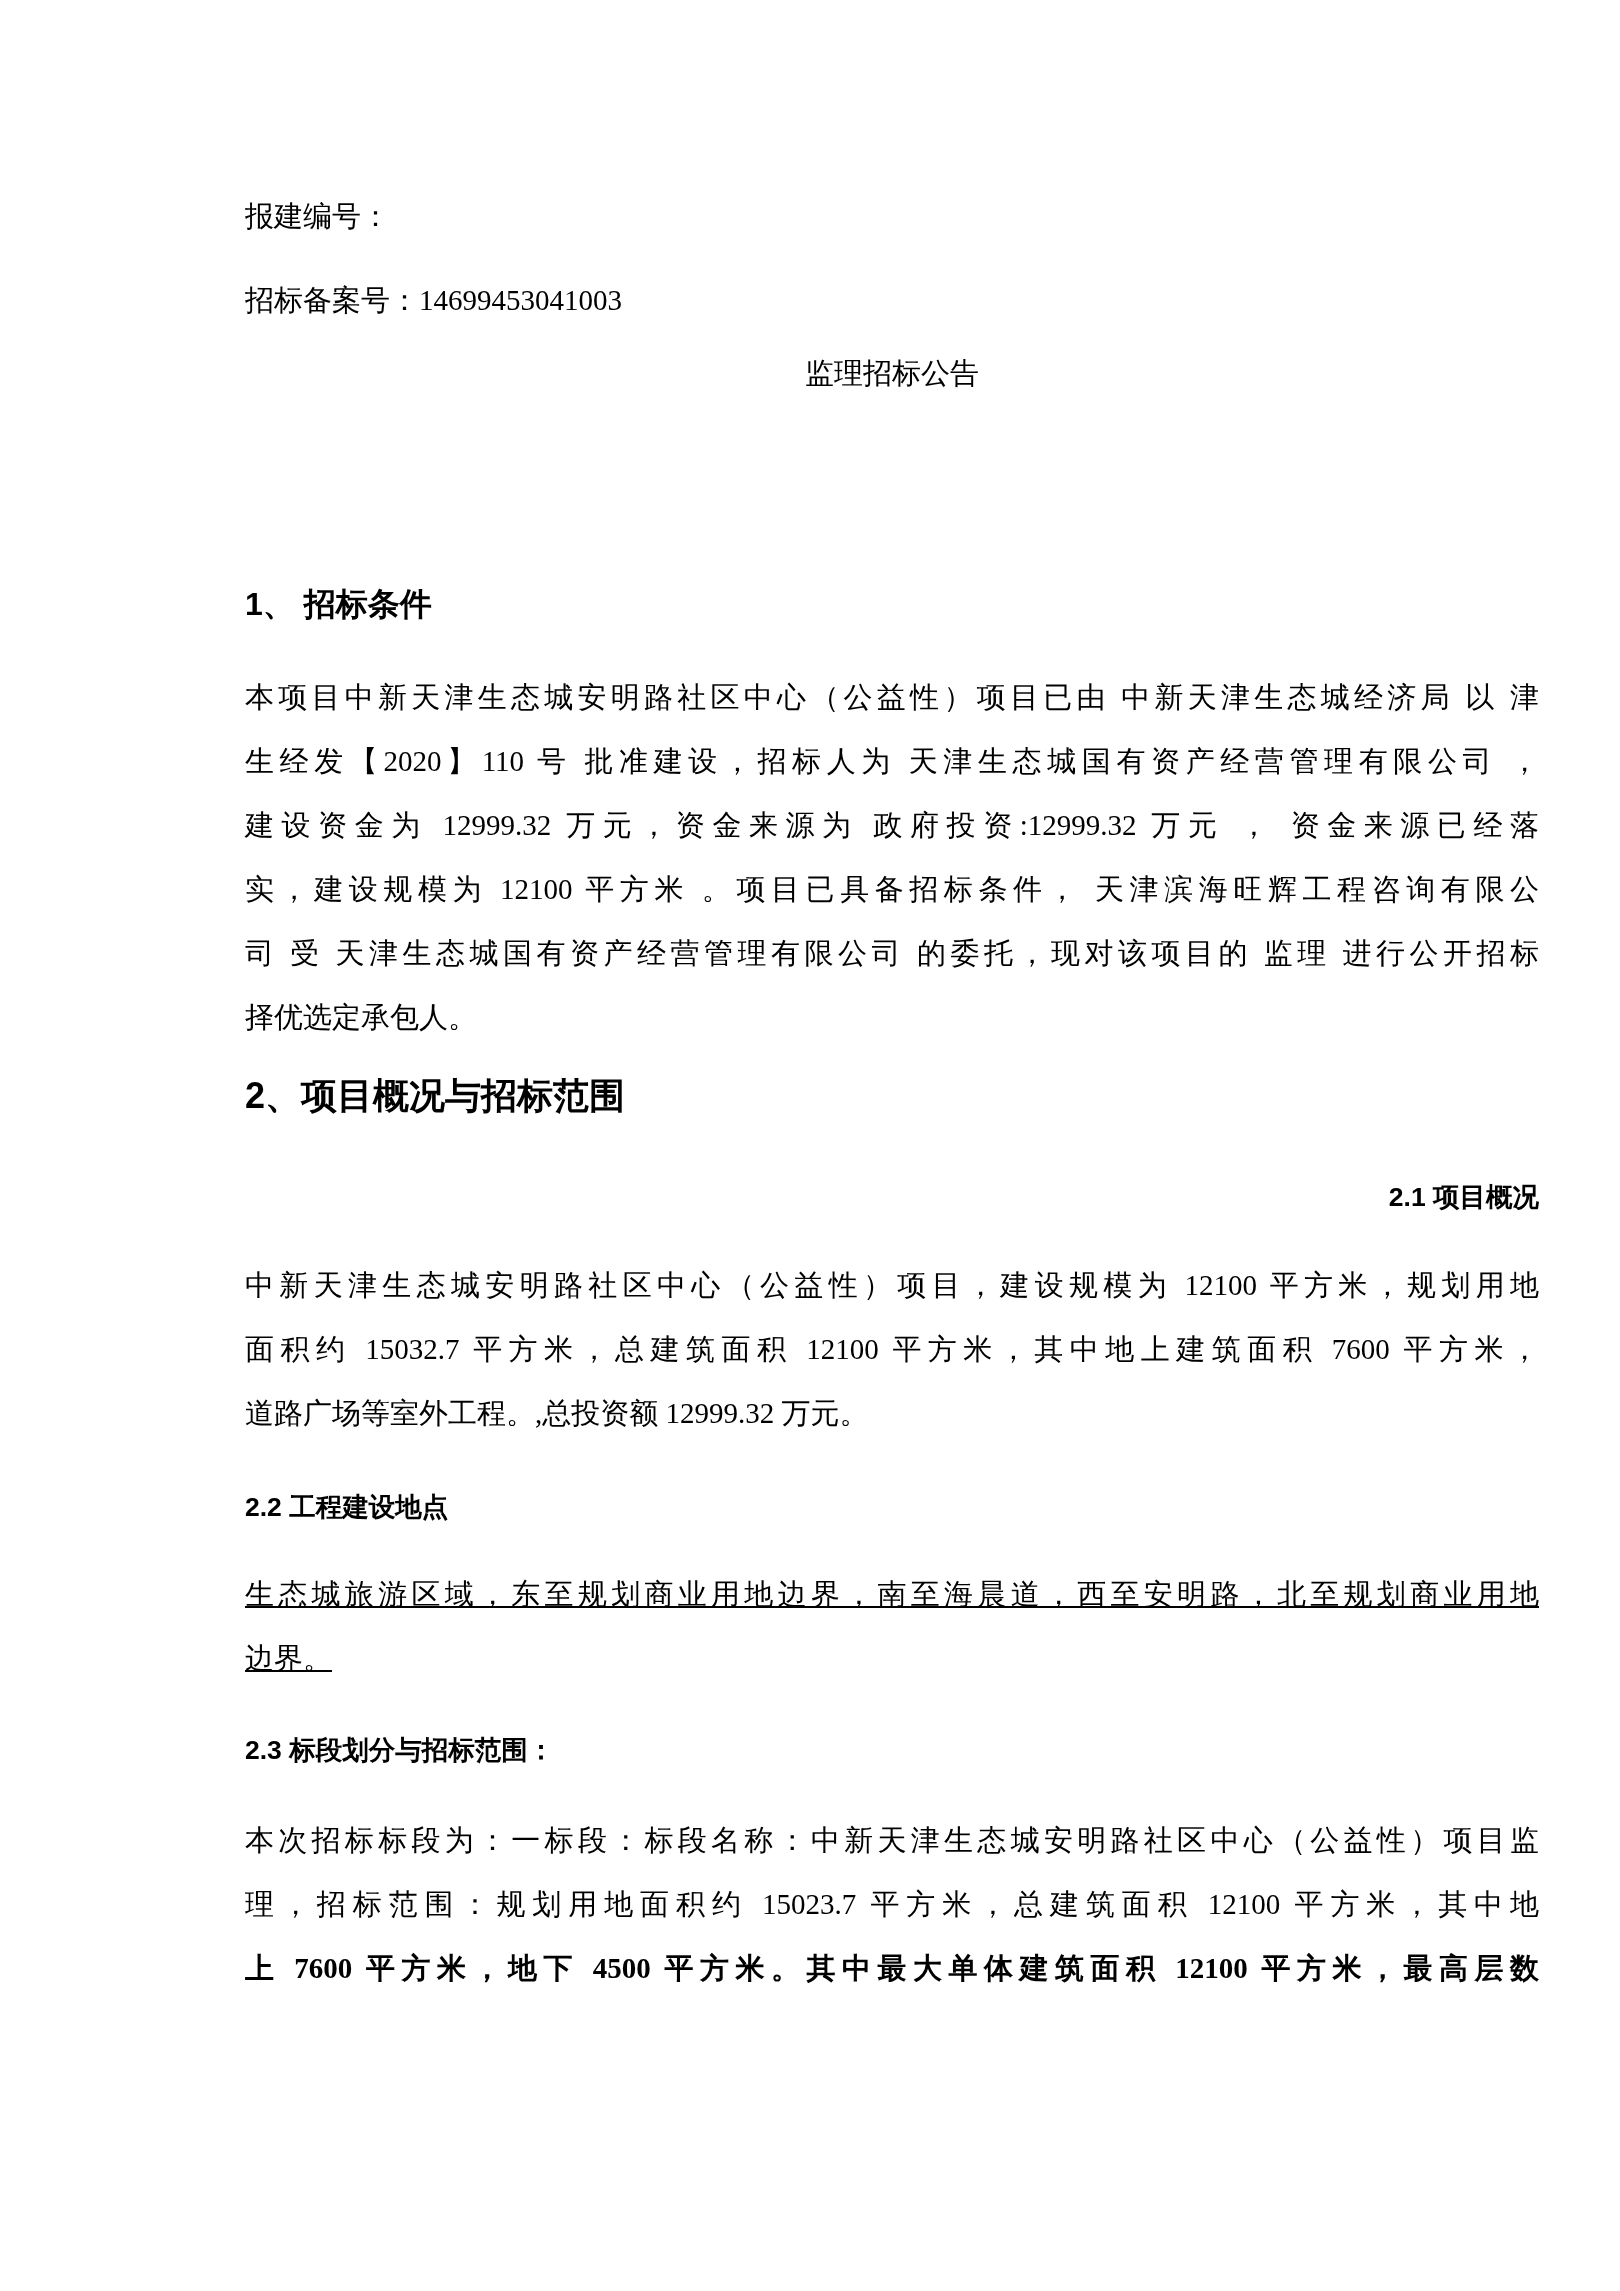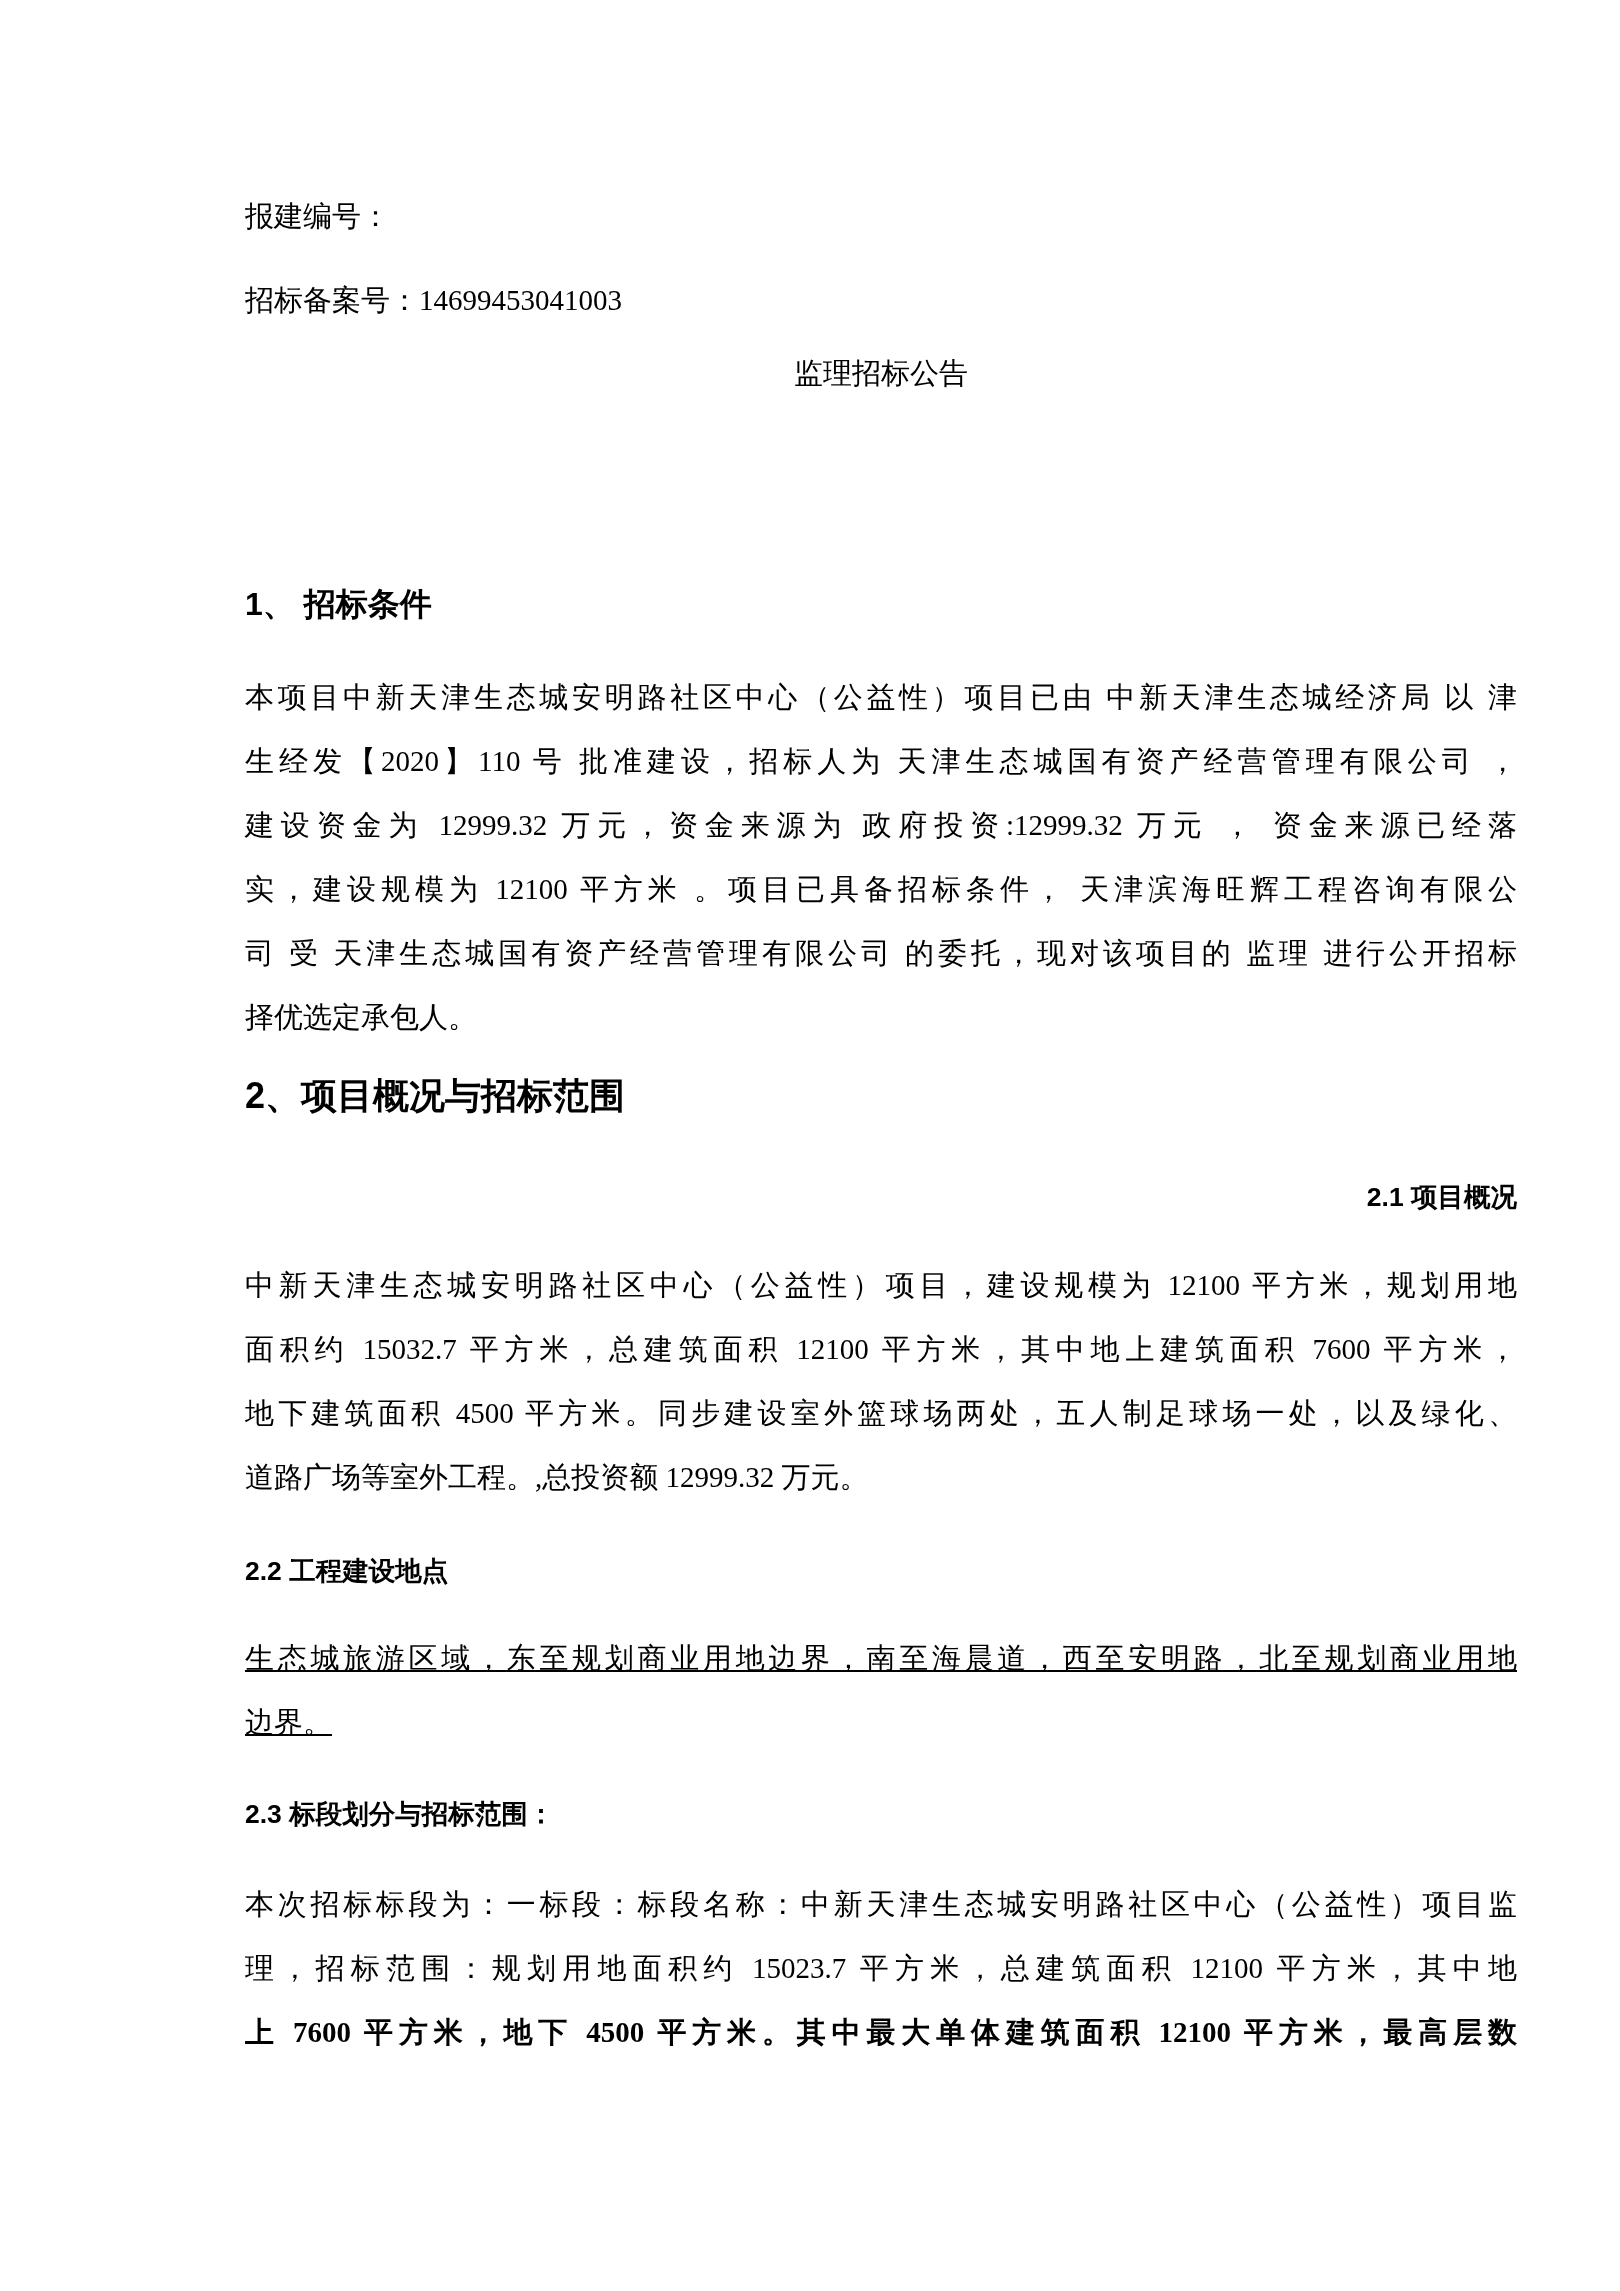--- a/index.html
+++ b/index.html
@@ -7,21 +7,21 @@
     width: 1620px;
     height: 2292px;
     background: #ffffff;
     color: #000000;
     font-family: "Liberation Serif", "DejaVu Serif", serif;
   }
   .page {
     box-sizing: border-box;
     width: 1620px;
     height: 2292px;
-    padding: 184px 103px 0 245px;
+    padding: 184px 81px 0 245px;
     overflow: hidden;
     background: #ffffff;
   }
   .bodyline {
     font-size: 29px;
     line-height: 64px;
     white-space: pre-wrap;
   }
   .title-line {
     margin-top: 9.8px;
@@ -91,21 +91,20 @@
       <div class="tline tline-last">择优选定承包人。</div>
     </div>
 
   <div class="h2">2、项目概况与招标范围</div>
 
   <div class="h3 m-s21h">2.1 项目概况</div>
 
   <div class="para m-p21">
       <div class="tline">中新天津生态城安明路社区中心（公益性）项目，建设规模为 12100 平方米，规划用地</div>
       <div class="tline">面积约 15032.7 平方米，总建筑面积 12100 平方米，其中地上建筑面积 7600 平方米，</div>
-      <div class="tline">地下建筑面积 4500 平方米。同步建设室外篮球场两处，五人制足球场一处，以及绿化、</div>
       <div class="tline tline-last">道路广场等室外工程。,总投资额 12999.32 万元。</div>
     </div>
 
   <div class="h3 m-s22h">2.2 工程建设地点</div>
 
   <div class="para m-p22">
       <div class="tline">生态城旅游区域，东至规划商业用地边界，南至海晨道，西至安明路，北至规划商业用地</div>
       <div class="tline tline-last">边界。</div>
     </div>
 

